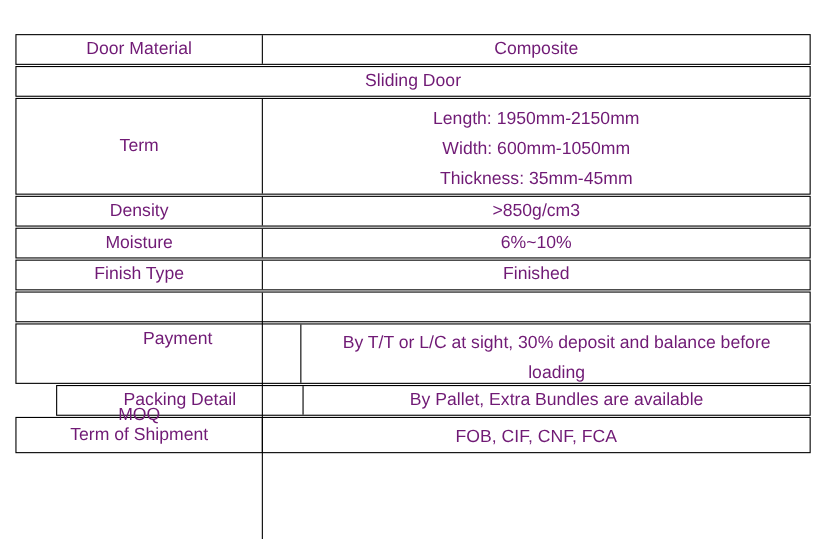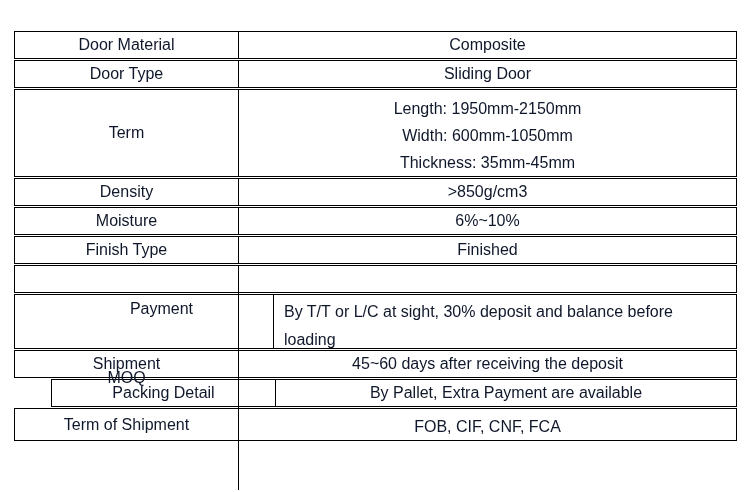--- a/index.html
+++ b/index.html
@@ -8,21 +8,21 @@
     background: #ffffff;
   }
   .stage {
     position: relative;
     width: 750px;
     height: 492px;
     background: #ffffff;
     overflow: hidden;
     font-family: "Liberation Sans", "DejaVu Sans", sans-serif;
     font-size: 16px;
-    color: #0f172a;
+    color: #701a75;
   }
   .spec-table {
     position: absolute;
     left: 14px;
     top: 31px;
     width: 723px;
   }
   .spec-row {
     display: flex;
     box-sizing: border-box;
@@ -52,41 +52,40 @@
     padding: 0 8px;
     line-height: 27px;
   }
   .value-line { display: block; }
   
   .spec-row.top-label .cell-label {
     align-items: flex-start;
     padding-top: 5px;
   }
   .spec-row.left-value .cell-value {
-    align-items: flex-start;
+    align-items: center;
     justify-content: flex-start;
     text-align: left;
     padding-left: 10px;
     padding-top: 3px;
     line-height: 28px;
   }
 </style>
 </head>
 <body>
 
 <div class="stage">
   <div class="spec-table" id="spec-table">
       <div class="spec-row" style="height: 28px;">
         <div class="cell-label">Door Material</div>
         <div class="cell-value">
           <span class="value-line">Composite</span>
         </div>
       </div>
       <div class="spec-row" style="height: 28px;">
-        <div class="cell-label">Door Type</div>
         <div class="cell-value">
           <span class="value-line">Sliding Door</span>
         </div>
       </div>
       <div class="spec-row" style="height: 88px;">
         <div class="cell-label">Term</div>
         <div class="cell-value">
           <span class="value-line">Length: 1950mm-2150mm</span>
           <span class="value-line">Width: 600mm-1050mm</span>
           <span class="value-line">Thickness: 35mm-45mm</span>
@@ -116,30 +115,24 @@
           <span class="value-line">200 PCS</span>
         </div>
       </div>
       <div class="spec-row left-value top-label" style="height: 55px; padding-left: 35px;">
         <div class="cell-label">Payment</div>
         <div class="cell-value">
           <span class="value-line">By T/T or L/C at sight, 30% deposit and balance before</span>
           <span class="value-line">loading</span>
         </div>
       </div>
-      <div class="spec-row" style="height: 28px;">
-        <div class="cell-label">Shipment</div>
-        <div class="cell-value">
-          <span class="value-line">45~60 days after receiving the deposit</span>
-        </div>
-      </div>
       <div class="spec-row" style="height: 28px; margin-left: 37px;">
         <div class="cell-label">Packing Detail</div>
         <div class="cell-value">
-          <span class="value-line">By Pallet, Extra Payment are available</span>
+          <span class="value-line">By Pallet, Extra Bundles are available</span>
         </div>
       </div>
       <div class="spec-row" style="height: 33px;">
         <div class="cell-label">Term of Shipment</div>
         <div class="cell-value">
           <span class="value-line">FOB, CIF, CNF, FCA</span>
         </div>
       </div>
     </div>
 </div>

